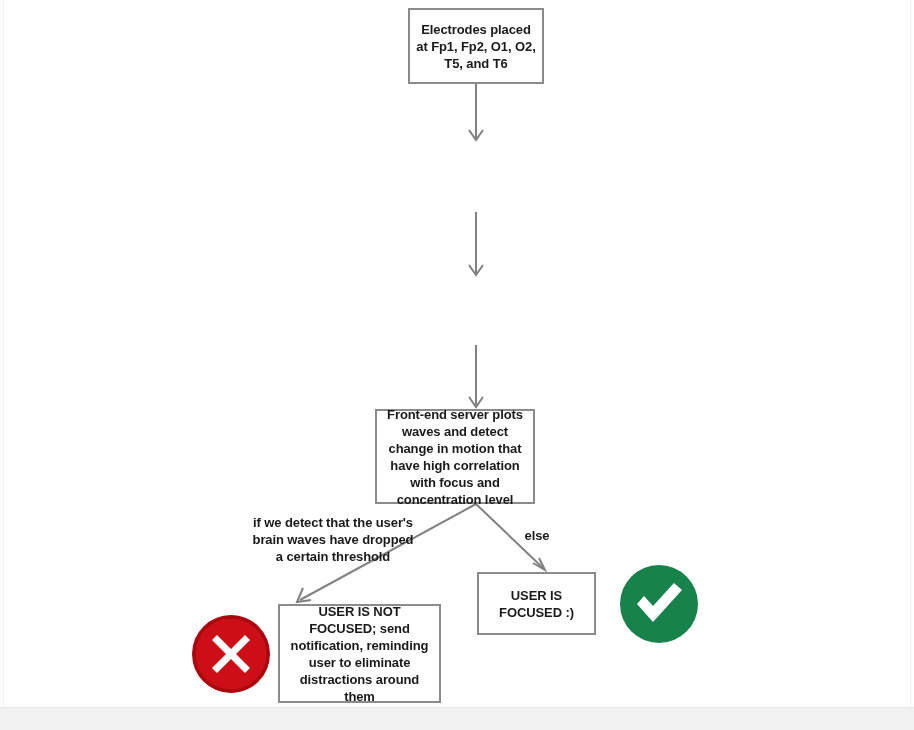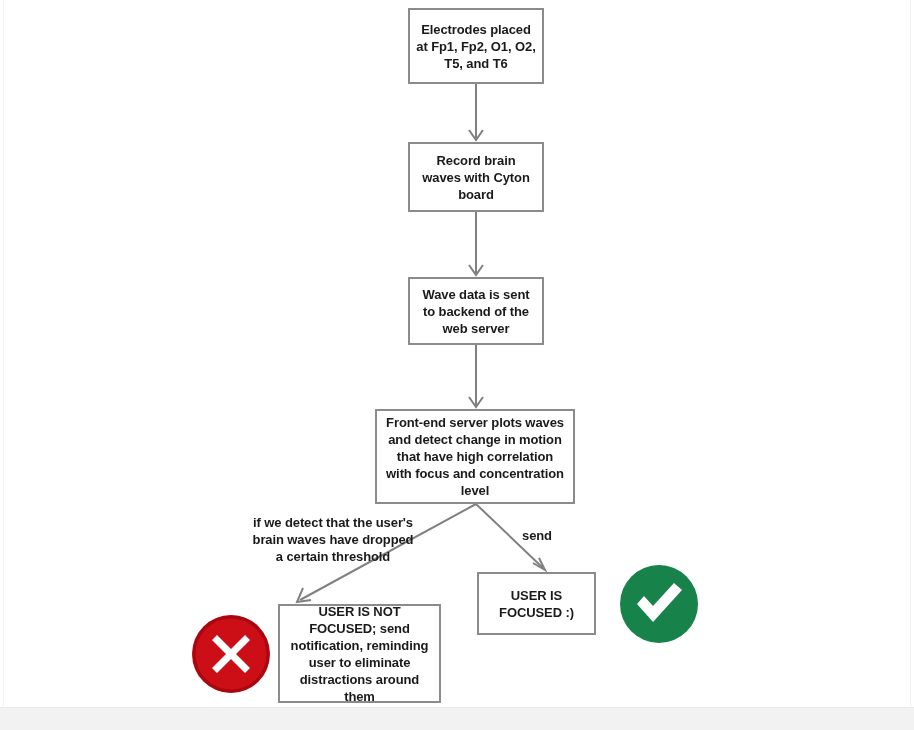--- a/index.html
+++ b/index.html
@@ -112,45 +112,39 @@
       <polyline points="303,588 297,602 311,600" fill="none" stroke="#808080" stroke-width="2"></polyline>
 
       <line x1="476" y1="504" x2="543" y2="568" stroke="#808080" stroke-width="2"></line>
       <polyline points="533,563 545,570 539,558" fill="none" stroke="#808080" stroke-width="2"></polyline>
     </svg>
 
     <div class="node" style="left:408px; top:8px; width:136px; height:76px;">
       <span>Electrodes placed at Fp1, Fp2, O1, O2, T5, and T6</span>
     </div>
 
-    <div class="node" style="left:408px; top:142px; width:136px; height:70px;">
-      <span>Record brain waves with Cyton board</span>
-    </div>
 
-    <div class="node" style="left:408px; top:277px; width:136px; height:68px;">
-      <span>Wave data is sent to backend of the web server</span>
-    </div>
 
-    <div class="node" style="left:375px; top:409px; width:200px; height:95px;">
+    <div class="node" style="left:375px; top:409px; width:160px; height:95px;">
       <span>Front-end server plots waves and detect change in motion that have high correlation with focus and concentration level</span>
     </div>
 
     <div class="node" style="left:477px; top:572px; width:119px; height:63px;">
       <span>USER IS FOCUSED :)</span>
     </div>
 
     <div class="node" style="left:278px; top:604px; width:163px; height:99px;justify-content:center;">
       <span>USER IS NOT FOCUSED; send notification, reminding user to eliminate distractions around them</span>
     </div>
 
     <div class="edge-label" style="left:238px; top:514px; width:190px;">if we detect that the user's
 brain waves have dropped
 a certain threshold</div>
 
-    <div class="edge-label" style="left:505px; top:527px; width:64px;">send</div>
+    <div class="edge-label" style="left:505px; top:527px; width:64px;">else</div>
 
     <div class="badge" style="left:190px; top:613px; width:82px; height:82px;">
       <svg width="82" height="82" viewBox="0 0 82 82">
         <circle cx="41" cy="41" r="39" fill="#cc0e16"></circle>
         <circle cx="41" cy="41" r="37" fill="none" stroke="#a8070f" stroke-width="3"></circle>
         <circle cx="41" cy="41" r="31" fill="#cc0e16"></circle>
         <path d="M27 22 L41 36 L55 22 L60 27 L46 41 L60 55 L55 60 L41 46 L27 60 L22 55 L36 41 L22 27 Z" fill="#ffffff"></path>
       </svg>
     </div>
 

